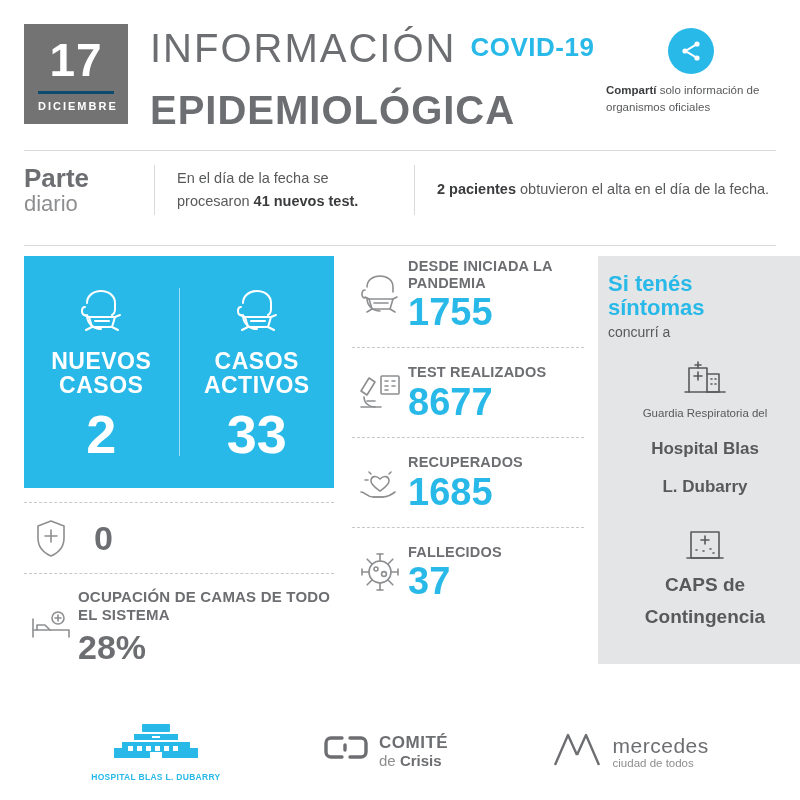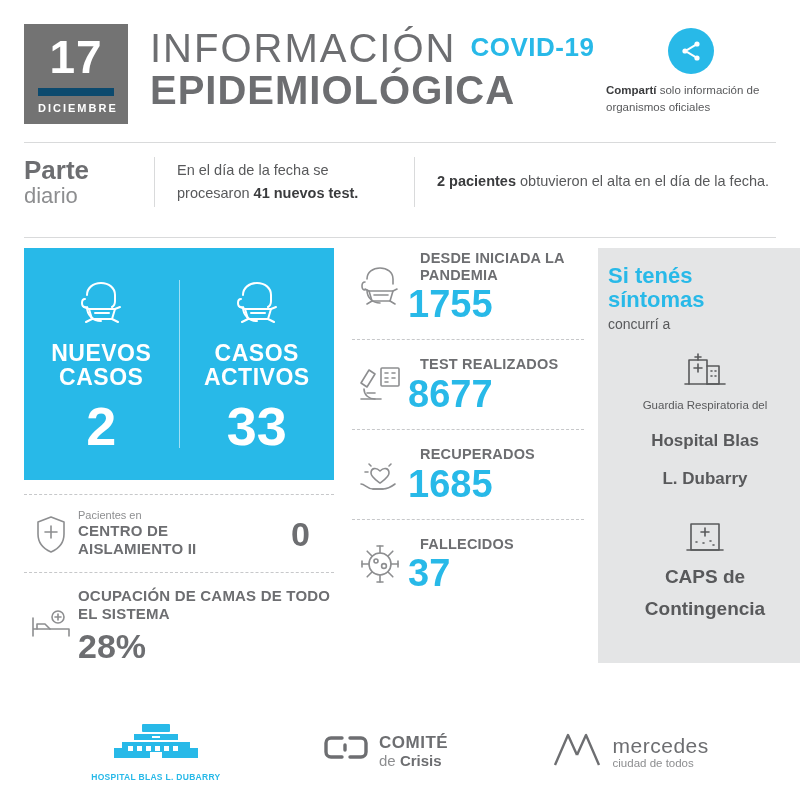--- a/index.html
+++ b/index.html
@@ -16,34 +16,34 @@
   
   .header{display:flex;align-items:flex-start;padding:24px 24px 0 24px;}
   .date-box{
     width:104px;height:100px;background:#737373;color:#fff;
     display:flex;flex-direction:column;align-items:center;justify-content:center;
     flex:0 0 auto;
   }
   .date-day{font-size:46px;font-weight:bold;line-height:1;letter-spacing:1px;}
   .date-month{
     font-size:11px;font-weight:bold;letter-spacing:2px;margin-top:8px;
-    border-top:8px solid #0c4a6e;padding-top:6px;width:76px;text-align:center;
+    border-top:3px solid #0c4a6e;padding-top:6px;width:76px;text-align:center;
   }
   .title-block{margin-left:22px;flex:1 1 auto;padding-top:4px;}
   .title-1{
     font-size:40px;color:#6d6e71;letter-spacing:2px;line-height:1;
     font-weight:normal;display:inline-block;
   }
   .title-covid{
     color:#28b9e8;font-size:26px;font-weight:bold;letter-spacing:.5px;
     margin-left:14px;vertical-align:6px;
   }
   .title-2{
     font-size:40px;color:#6d6e71;font-weight:bold;letter-spacing:1px;
-    line-height:1.1;margin-top:0;
+    line-height:1.1;margin-top:20px;
   }
   .share-block{width:170px;flex:0 0 auto;text-align:center;padding-top:4px;}
   .share-circle{
     width:46px;height:46px;border-radius:50%;background:#28b9e8;margin:0 auto;
     display:flex;align-items:center;justify-content:center;
   }
   .share-text{font-size:11.5px;line-height:1.45;margin-top:8px;color:#58595b;text-align:left;}
   .share-text b{color:#3b3c3e;}
 
   
@@ -78,21 +78,21 @@
   .row-body{flex:1 1 auto;}
   .small-cap{font-size:11px;color:#8d8e90;line-height:1.2;}
   .mid-cap{font-size:15px;font-weight:bold;color:#6d6e71;line-height:1.2;letter-spacing:.2px;}
   .big-num-grey{font-size:34px;font-weight:bold;color:#6d6e71;line-height:1;}
   .pct{font-size:34px;font-weight:bold;color:#6d6e71;line-height:1;margin-top:6px;}
 
   
   .mid-item{display:flex;align-items:center;padding:2px 0;}
   .mid-icon{width:56px;flex:0 0 auto;display:flex;justify-content:center;}
   .mid-body{flex:1 1 auto;}
-  .mid-label{font-size:14.5px;font-weight:bold;color:#6d6e71;line-height:1.15;letter-spacing:.2px;margin-left:12px;}
+  .mid-label{font-size:14.5px;font-weight:bold;color:#6d6e71;line-height:1.15;letter-spacing:.2px;}
   .mid-value{font-size:38px;font-weight:bold;color:#28b9e8;line-height:1;margin-top:2px;}
 
   
   .r-title{font-size:22px;font-weight:bold;color:#28b9e8;line-height:1.1;}
   .r-sub{font-size:14px;color:#58595b;margin-top:4px;}
   .r-ico{margin:14px 0 8px 0;display:flex;justify-content:center;}
   .r-small{font-size:11.5px;color:#58595b;line-height:1.3;text-align:center;}
   .r-name{font-size:17px;font-weight:bold;color:#58595b;line-height:1.15;text-align:center;margin-top:18px;}
   .r-name2{font-size:19px;font-weight:bold;color:#58595b;line-height:1.15;text-align:center;margin-top:10px;}
   .r-small2{font-size:11.5px;color:#58595b;line-height:1.4;text-align:center;margin-top:6px;}
@@ -200,24 +200,20 @@
       </div>
 
       <div class="dash"></div>
 
       <div class="row-item">
         <div class="row-icon">
           <svg width="40" height="42" viewBox="0 0 40 42" fill="none" stroke="#8d8e90" stroke-width="1.6" stroke-linejoin="round">
             <path d="M20 4l13 5v12c0 9-6 15-13 18-7-3-13-9-13-18V9z"></path>
             <path d="M20 13v12M14 19h12" stroke-linecap="round"></path>
           </svg>
-        </div>
-        <div class="row-body">
-          <div class="small-cap">Pacientes en</div>
-          <div class="mid-cap">CENTRO DE AISLAMIENTO II</div>
         </div>
         <div class="big-num-grey" style="margin-left:16px;margin-right:24px">0</div>
       </div>
 
       <div class="dash"></div>
 
       <div class="row-item">
         <div class="row-icon">
           <svg width="46" height="40" viewBox="0 0 46 40" fill="none" stroke="#8d8e90" stroke-width="1.6" stroke-linecap="round" stroke-linejoin="round">
             <circle cx="30" cy="12" r="6"></circle>

